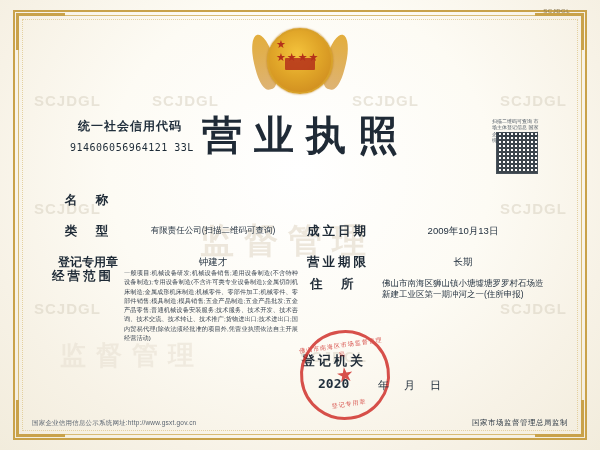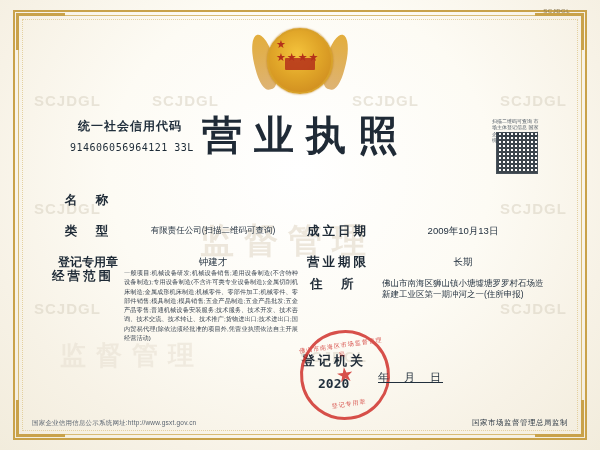--- a/index.html
+++ b/index.html
@@ -171,22 +171,22 @@
   }
   .seal .ring-text{
     position:absolute;left:0;top:8px;width:100%;text-align:center;
     color:#cf2b26;font-size:6px;letter-spacing:1px;
   }
   .seal .bottom-text{
     position:absolute;left:0;bottom:8px;width:100%;text-align:center;
     color:#cf2b26;font-size:6px;letter-spacing:1px;
   }
   .date-line{
-    position:absolute;left:378px;top:370px;
-    font-size:11px;color:#22303d;letter-spacing:2px;text-decoration:underline;
+    position:absolute;left:378px;top:378px;
+    font-size:11px;color:#22303d;letter-spacing:2px;
   }
   .year{
     position:absolute;left:318px;top:376px;
     font-size:13px;color:#22303d;font-weight:bold;
     font-family:"DejaVu Sans Mono","Liberation Mono",monospace;
   }
 
   
   .footer-left{
     position:absolute;left:32px;bottom:22px;

